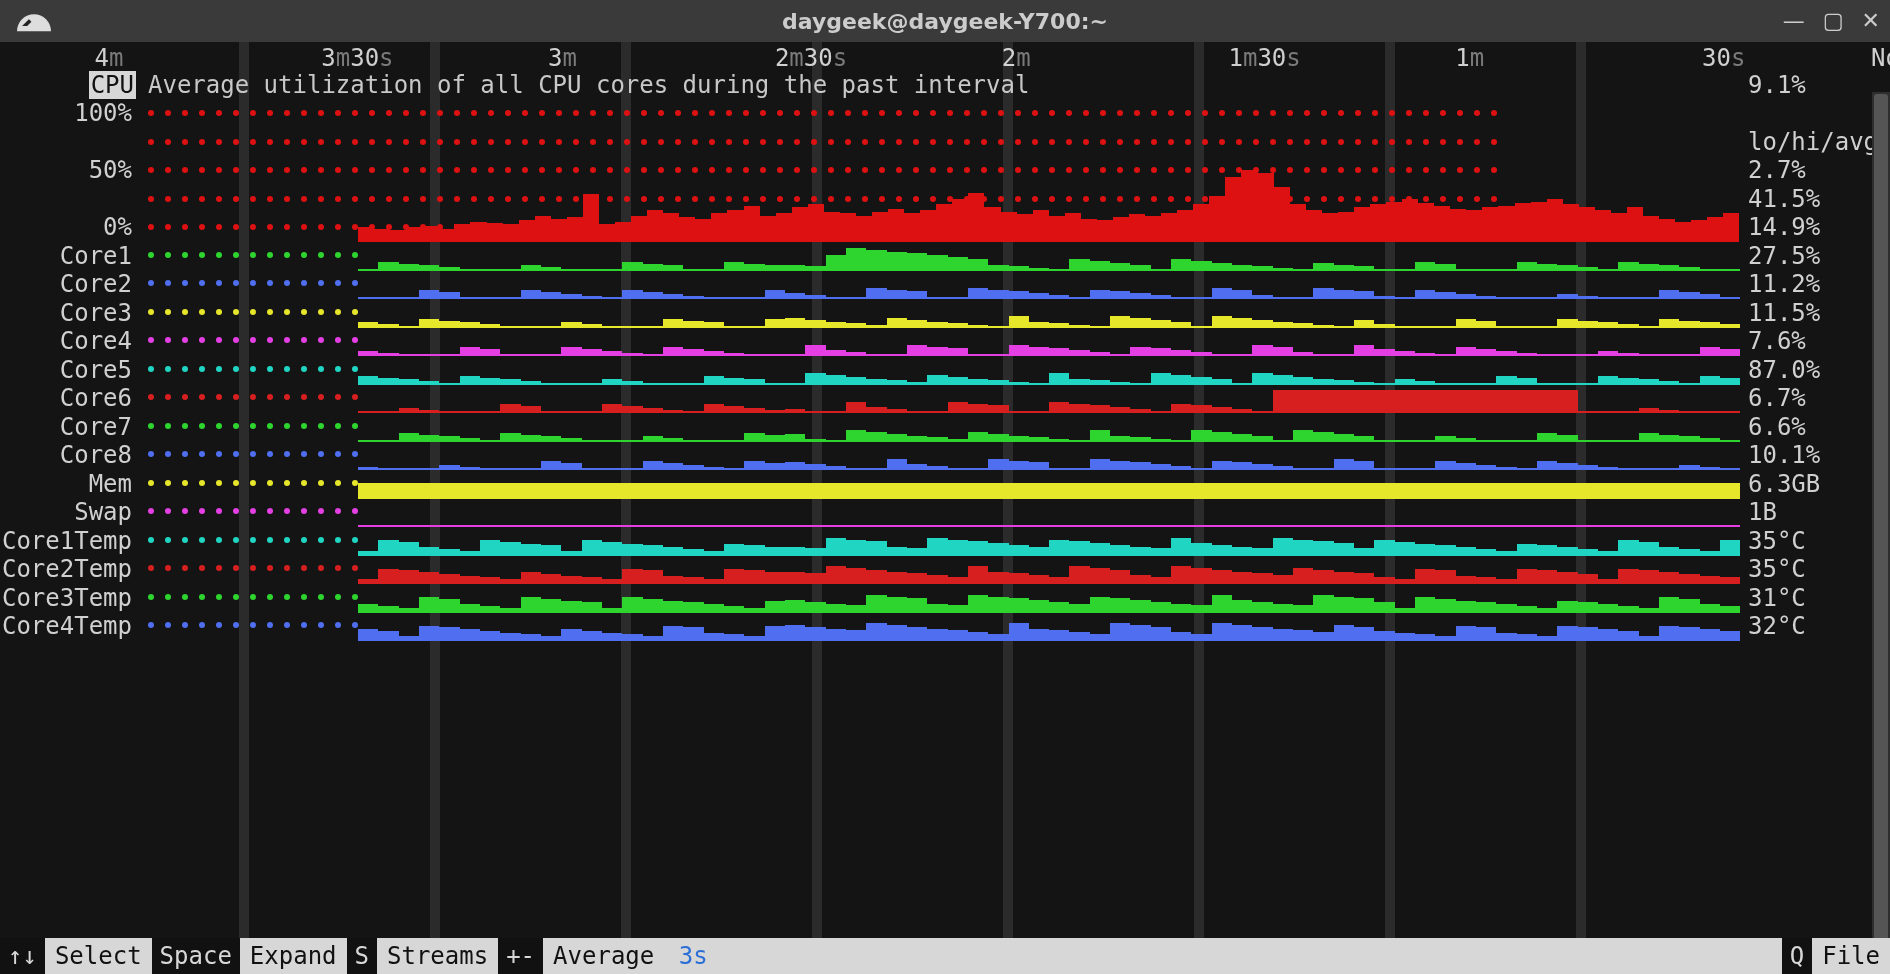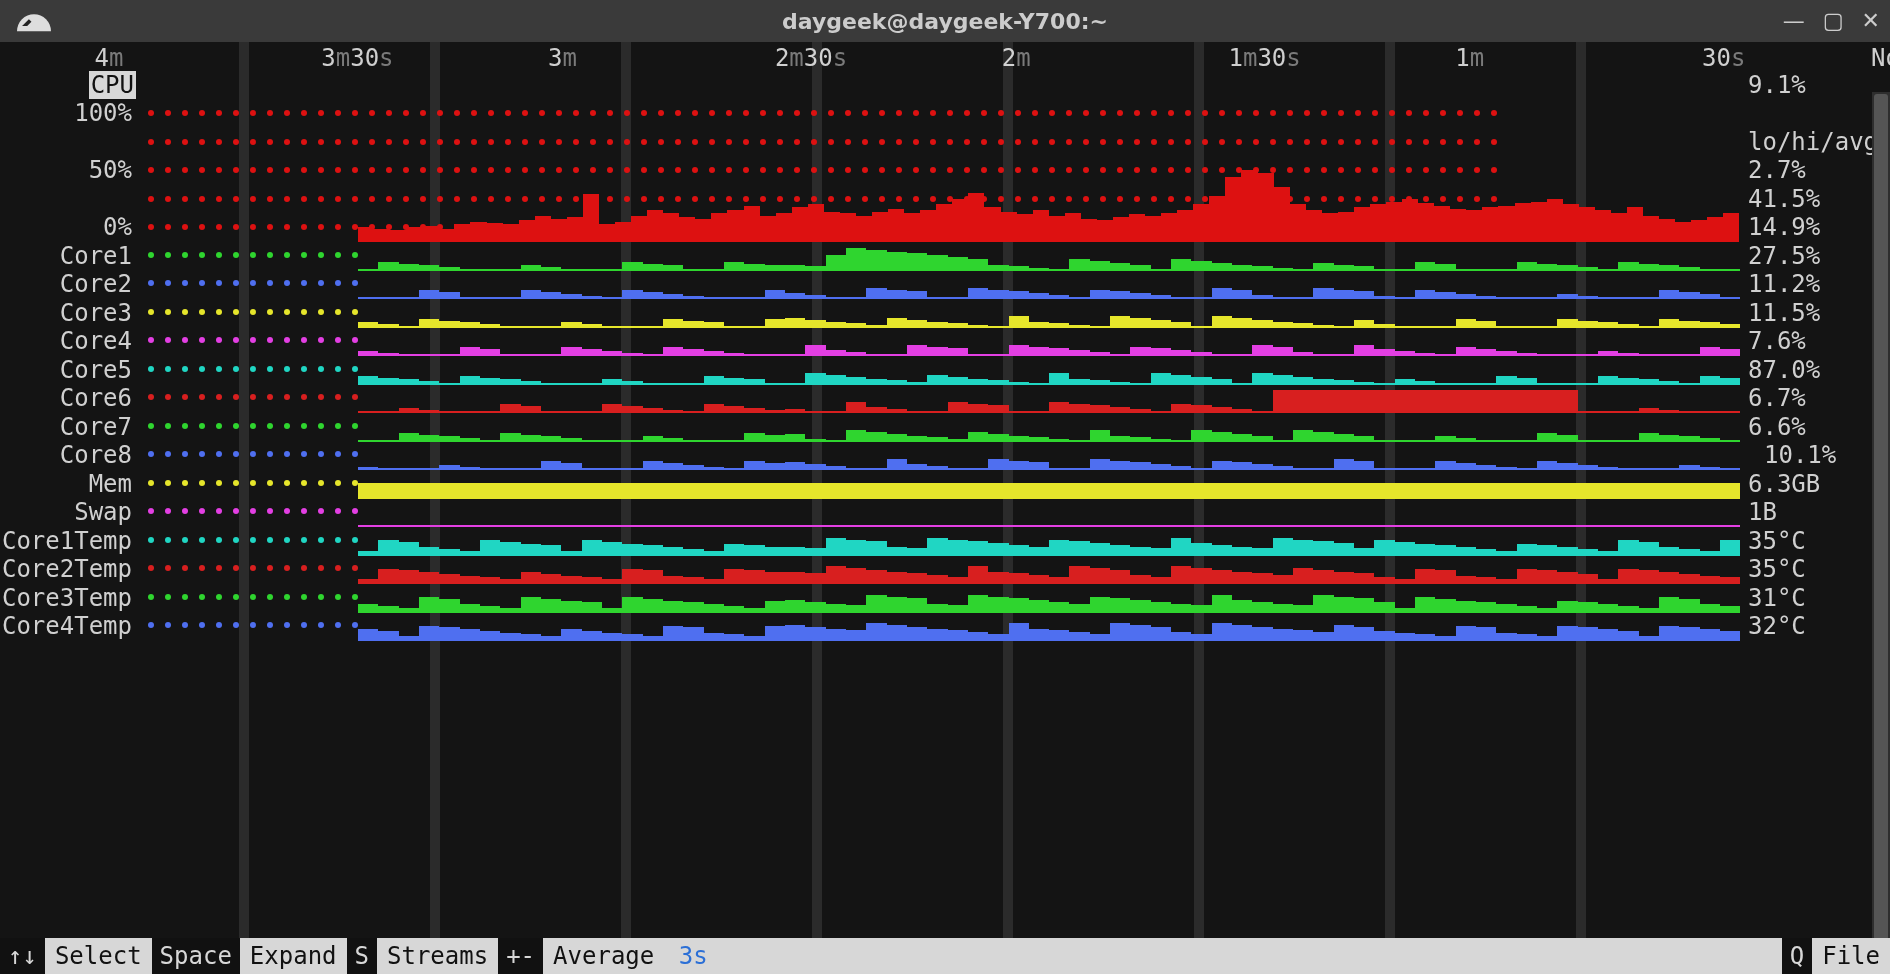--- a/index.html
+++ b/index.html
@@ -107,21 +107,21 @@
           <div class="right-val" style="top: 114px;">2.7%</div>
           <div class="right-val" style="top: 142.5px;">41.5%</div>
           <div class="right-val" style="top: 171px;">14.9%</div>
           <div class="right-val" style="top: 199.5px;">27.5%</div>
           <div class="right-val" style="top: 228px;">11.2%</div>
           <div class="right-val" style="top: 256.5px;">11.5%</div>
           <div class="right-val" style="top: 285px;">7.6%</div>
           <div class="right-val" style="top: 313.5px;">87.0%</div>
           <div class="right-val" style="top: 342px;">6.7%</div>
           <div class="right-val" style="top: 370.5px;">6.6%</div>
-          <div class="right-val" style="top: 399px; margin-left: 16px;">10.1%</div>
+          <div class="right-val" style="top: 399px;">10.1%</div>
           <div class="right-val" style="top: 427.5px;">6.3GB</div>
           <div class="right-val" style="top: 456px;">1B</div>
           <div class="right-val" style="top: 484.5px;">35°C</div>
           <div class="right-val" style="top: 513px;">35°C</div>
           <div class="right-val" style="top: 541.5px;">31°C</div>
           <div class="right-val" style="top: 570px;">32°C</div>
         </div>
         <div class="chart-area">
           <div class="gridline" style="left: calc(6% - 5px);"></div>
           <div class="gridline" style="left: calc(18% - 5px);"></div>
@@ -1857,20 +1857,21 @@
               <div class="bar" style="background: rgb(79, 111, 240); height: 41%;"></div>
               <div class="bar" style="background: rgb(79, 111, 240); height: 35%;"></div>
               <div class="bar" style="background: rgb(79, 111, 240); height: 17%;"></div>
               <div class="bar" style="background: rgb(79, 111, 240); height: 53%;"></div>
               <div class="bar" style="background: rgb(79, 111, 240); height: 47%;"></div>
               <div class="bar" style="background: rgb(79, 111, 240); height: 41%;"></div>
               <div class="bar" style="background: rgb(79, 111, 240); height: 35%;"></div>
             </div>
           </div>
         </div>
+        <div class="cpu-desc" style="top: 28.5px;">Average utilization of all CPU cores during the past interval</div>
       </div>
   </div>
 
   <div class="scrollbar">
       <div class="thumb"></div>
     </div>
 
   <div class="statusbar">
     <div class="sb-seg">
         <span class="key">↑↓</span>

